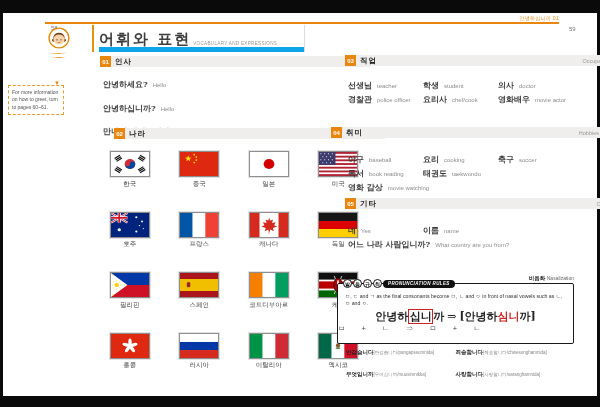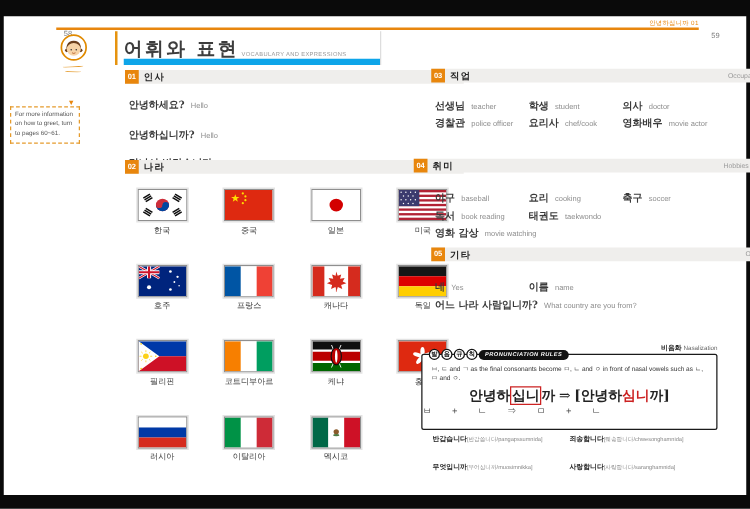--- a/index.html
+++ b/index.html
@@ -127,21 +127,21 @@
     <span class="sec-num">01</span>
     <span class="sec-title">인사</span>
     <span class="sec-label">Greeting</span>
   </div>
   <div class="vlist" style="left:100px; top:60px;">
       <div class="entry"><span class="ko">안녕하세요?</span><span class="en">Hello</span></div>
       <div class="entry"><span class="ko">안녕하십니까?</span><span class="en">Hello</span></div>
       <div class="entry"><span class="ko">만나서 반갑습니다</span><span class="en">Nice to meet you</span></div>
     </div>
 
-  <div class="sec-bar" style="left:97px; top:115px;">
+  <div class="sec-bar" style="left:111px; top:115px;">
     <span class="sec-num">02</span>
     <span class="sec-title">나라</span>
     <span class="sec-label">Countries</span>
   </div>
   <div class="flag-grid" style="left:98px; top:138px;gap:12px;">
       <div class="flag-cell">
         <div class="flag-box">
           <svg viewBox="0 0 60 40" preserveAspectRatio="none">
             <rect width="60" height="40" fill="#fff"></rect>
             <circle cx="30" cy="20" r="8.3" fill="#cd2e3a"></circle>
@@ -299,20 +299,30 @@
               <circle cx="3" cy="36.5" r="1.1"></circle>
               <circle cx="21.5" cy="20" r="1.1"></circle>
             </g>
           </svg>
         </div>
         <div class="flag-label">필리핀</div>
       </div>
       <div class="flag-cell">
         <div class="flag-box">
           <svg viewBox="0 0 60 40" preserveAspectRatio="none">
+            <rect width="60" height="40" fill="#aa151b"></rect>
+            <rect y="10" width="60" height="20" fill="#f1bf00"></rect>
+            <rect x="11" y="15.5" width="5" height="8" rx="1" fill="#aa151b" stroke="#8a6d3b" stroke-width="0.7"></rect>
+          </svg>
+        </div>
+        <div class="flag-label">스페인</div>
+      </div>
+      <div class="flag-cell">
+        <div class="flag-box">
+          <svg viewBox="0 0 60 40" preserveAspectRatio="none">
             <rect width="20" height="40" fill="#f77f00"></rect>
             <rect x="20" width="20" height="40" fill="#fff"></rect>
             <rect x="40" width="20" height="40" fill="#009e60"></rect>
           </svg>
         </div>
         <div class="flag-label">코트디부아르</div>
       </div>
       <div class="flag-cell">
         <div class="flag-box">
           <svg viewBox="0 0 60 40" preserveAspectRatio="none">

